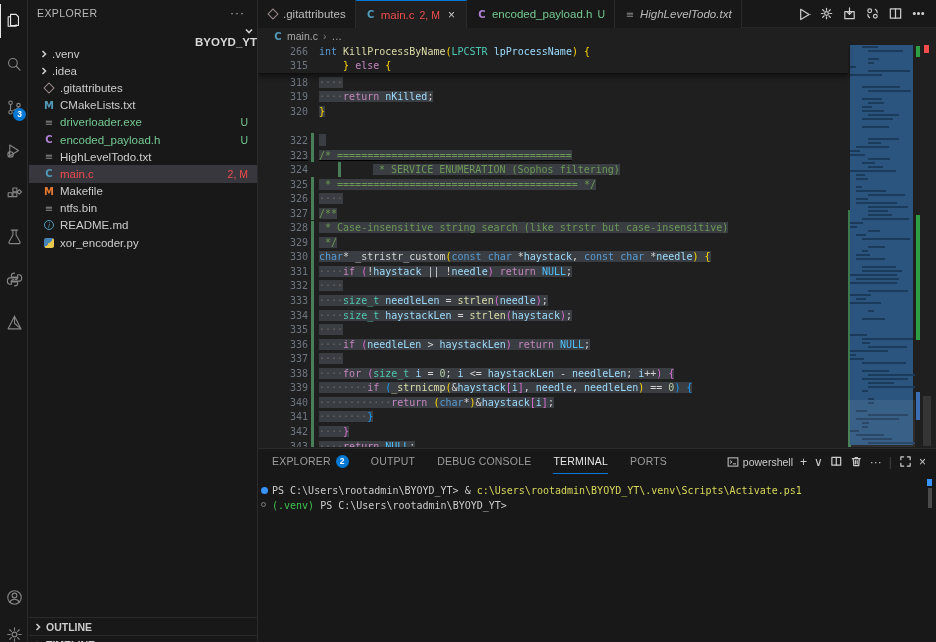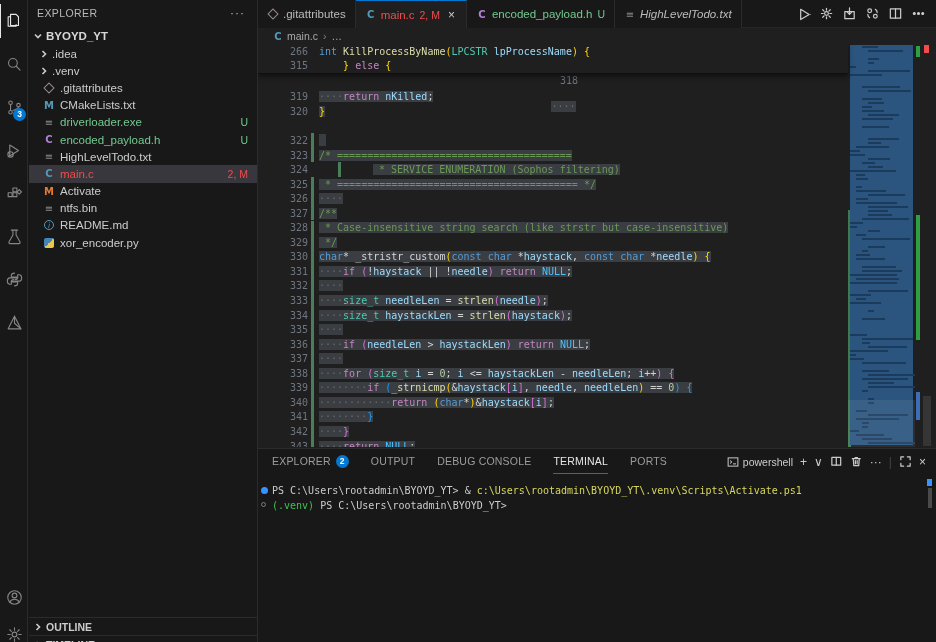--- a/index.html
+++ b/index.html
@@ -18,22 +18,22 @@
   .ab-badge { position:absolute; right:2px; bottom:3px; min-width:13px; height:13px;
     border-radius:7px; background:#0078d4; color:#fff; font-size:8.5px; line-height:13px;
     text-align:center; padding:0 2px; font-weight:bold; }
 
   
   .sidebar { position:absolute; left:29px; top:0; width:229px; height:642px;
     background:#181818; border-right:1px solid #2b2b2b; color:#cccccc; }
   .sb-header { height:26px; display:flex; align-items:center; padding:0 8px; }
   .sb-title { font-size:10.5px; color:#b8b8b8; letter-spacing:.4px; flex:1; }
   .sb-more { color:#bbbbbb; font-size:12px; letter-spacing:1px; cursor:pointer; padding:0 4px;}
-  .sb-root { height:19px; display:flex; align-items:center; padding-left:4px;
-    font-weight:bold; font-size:11.5px; color:#d8d8d8; cursor:pointer; }
+  .sb-root { height:19px; display:flex; align-items:flex-end; padding-left:4px;
+    font-weight:bold; font-size:11.5px; color:#d8d8d8; cursor:pointer;flex-direction:column; }
   .chev { width:10px; height:10px; stroke:#cccccc; fill:none; stroke-width:1.6;
     margin-right:3px; flex:none; }
   .sb-list { position:relative; }
   .sb-row { height:17.2px; display:flex; align-items:center; padding-left:14px;
     font-size:11.5px; cursor:pointer; }
   .sb-row.folder { padding-left:10px; }
   .sb-row.selected { background:#37373d; }
   .fi { width:12px; height:12px; flex:none; margin-right:5px; display:flex;
     align-items:center; justify-content:center; font-family:"DejaVu Sans",sans-serif; }
   .fi-letter { font-size:10px; font-weight:bold; }
@@ -222,27 +222,27 @@
       <svg class="chev" viewBox="0 0 10 10">
           <path d="M2 3.5 L5 6.5 L8 3.5"></path>
         </svg>
       <span>BYOYD_YT</span>
     </div>
     <div class="sb-list" id="filelist">
         <div class="sb-row folder">
           <svg class="chev" viewBox="0 0 10 10">
             <path d="M3.5 2 L6.5 5 L3.5 8"></path>
           </svg>
-          <span class="sb-label">.idea</span>
+          <span class="sb-label">.venv</span>
         </div>
         <div class="sb-row folder">
           <svg class="chev" viewBox="0 0 10 10">
             <path d="M3.5 2 L6.5 5 L3.5 8"></path>
           </svg>
-          <span class="sb-label">.venv</span>
+          <span class="sb-label">.idea</span>
         </div>
         <div class="sb-row">
           <span class="fi">
             <span class="fi-diamond"></span>
           </span>
           <span class="sb-label">.gitattributes</span>
         </div>
         <div class="sb-row">
           <span class="fi fi-letter" style="color: rgb(81, 154, 186);">M</span>
           <span class="sb-label">CMakeLists.txt</span>
@@ -261,21 +261,21 @@
           <span class="fi fi-lines">≡</span>
           <span class="sb-label">HighLevelTodo.txt</span>
         </div>
         <div class="sb-row selected">
           <span class="fi fi-letter" style="color: rgb(81, 154, 186);">C</span>
           <span class="sb-label" style="color: rgb(241, 76, 76);">main.c</span>
           <span class="sb-badge" style="color: rgb(241, 76, 76);">2, M</span>
         </div>
         <div class="sb-row">
           <span class="fi fi-letter" style="color: rgb(227, 121, 51);">M</span>
-          <span class="sb-label">Activate</span>
+          <span class="sb-label">Makefile</span>
         </div>
         <div class="sb-row">
           <span class="fi fi-lines">≡</span>
           <span class="sb-label">ntfs.bin</span>
         </div>
         <div class="sb-row">
           <span class="fi">
             <span class="fi-info">i</span>
           </span>
           <span class="sb-label">README.md</span>
@@ -370,41 +370,41 @@
 
     <div class="breadcrumb">
       <span class="fi fi-letter" style="color:#519aba">C</span>
       <span>main.c</span>
       <span class="bc-sep">›</span>
       <span>…</span>
     </div>
 
     <div class="editor">
       <div class="code-area" id="codearea">
-          <div class="line" style="top: 31px; flex-direction: column;">
+          <div class="line" style="top: 31px;">
             <span class="lnum">318</span>
             <span class="gutterbar"></span>
             <span class="lcontent sel"><span class="tk-ws">····</span></span>
           </div>
           <div class="line" style="top: 45.55px;">
             <span class="lnum">319</span>
             <span class="gutterbar"></span>
             <span class="lcontent sel"><span class="tk-ws">····</span><span class="tk-ctl">return</span><span class="tk-tx"> </span><span class="tk-vr">nKilled</span><span class="tk-tx">;</span></span>
           </div>
           <div class="line" style="top: 60.1px;">
             <span class="lnum">320</span>
             <span class="gutterbar"></span>
             <span class="lcontent sel"><span class="tk-b1">}</span></span>
           </div>
           <div class="line" style="top: 89.2px;">
             <span class="lnum">322</span>
             <span class="gutterbar added"></span>
             <span class="lcontent sel"><span class="stub"></span></span>
           </div>
-          <div class="line" style="top: 103.75px;">
+          <div class="line" style="top: 103.75px; text-decoration: underline;">
             <span class="lnum">323</span>
             <span class="gutterbar added"></span>
             <span class="lcontent sel"><span class="tk-cm">/* =======================================</span></span>
           </div>
           <div class="line" style="top: 118.3px; gap: 27px;">
             <span class="lnum">324</span>
             <span class="gutterbar added"></span>
             <span class="lcontent sel"><span class="tk-cm"> * SERVICE ENUMERATION (Sophos filtering)</span></span>
           </div>
           <div class="line" style="top: 132.85px;">

